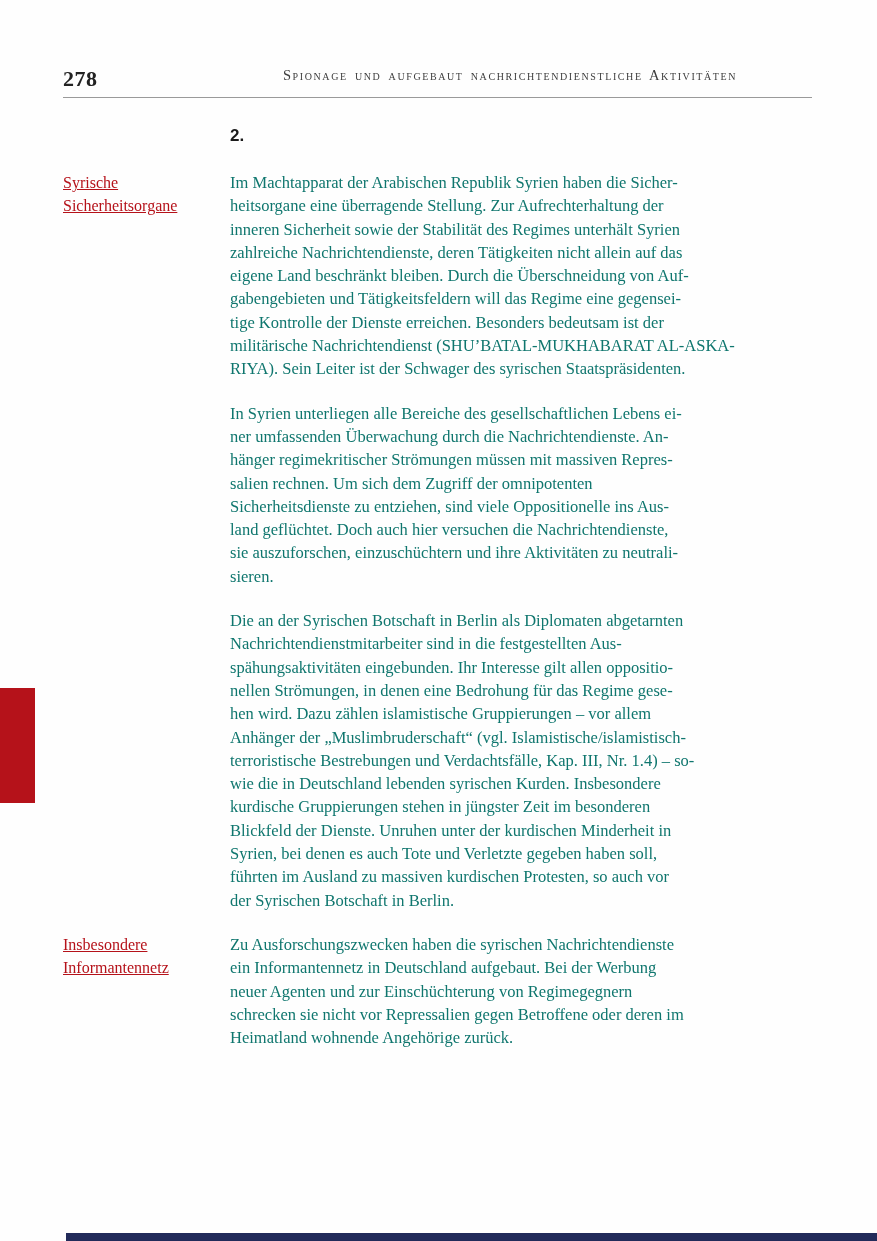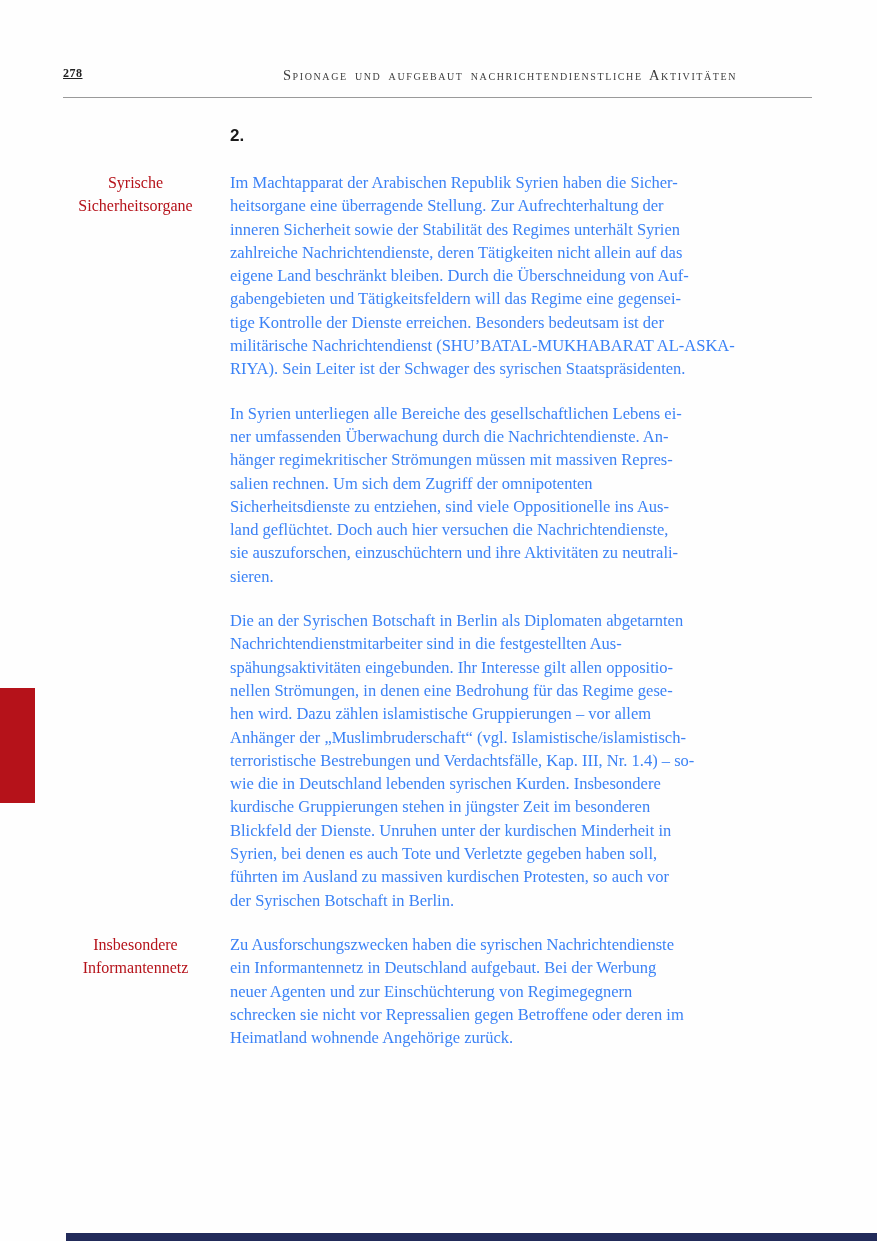--- a/index.html
+++ b/index.html
@@ -10,25 +10,24 @@
     margin: 0 auto;
     background: #fefefe;
     overflow: hidden;
     font-family: "Liberation Serif", serif;
     color: #1c1c1c;
   }
   .page-number {
     position: absolute;
     left: 63px;
     top: 66px;
-    font-size: 12px;
+    font-size: 22px;
     font-weight: bold;
     letter-spacing: 0.5px;
     color: #222;
-    text-decoration: underline;
   }
   .running-head {
     position: absolute;
     left: 230px;
     width: 560px;
     top: 67px;
     text-align: center;
     font-variant: small-caps;
     font-size: 14.5px;
     letter-spacing: 1.6px;
@@ -61,32 +60,33 @@
     top: 171px;
     width: 752px;
   }
   .section {
     display: grid;
     grid-template-columns: 145px 22px 585px;
     margin-bottom: 21px;
   }
   .margin-note {
     grid-column: 1;
-    text-align: center;
+    text-align: left;
     white-space: pre;
     font-size: 16px;
     line-height: 23.3px;
     color: #b5121a;
+    text-decoration: underline;
   }
   .para {
     grid-column: 3;
     white-space: pre;
     font-size: 16.5px;
     line-height: 23.3px;
-    color: #3b82f6;
+    color: #0f766e;
   }
   .accent-block {
     position: absolute;
     left: 0;
     top: 688px;
     width: 35px;
     height: 115px;
     background: #b5121a;
   }
   .footer-bar {

